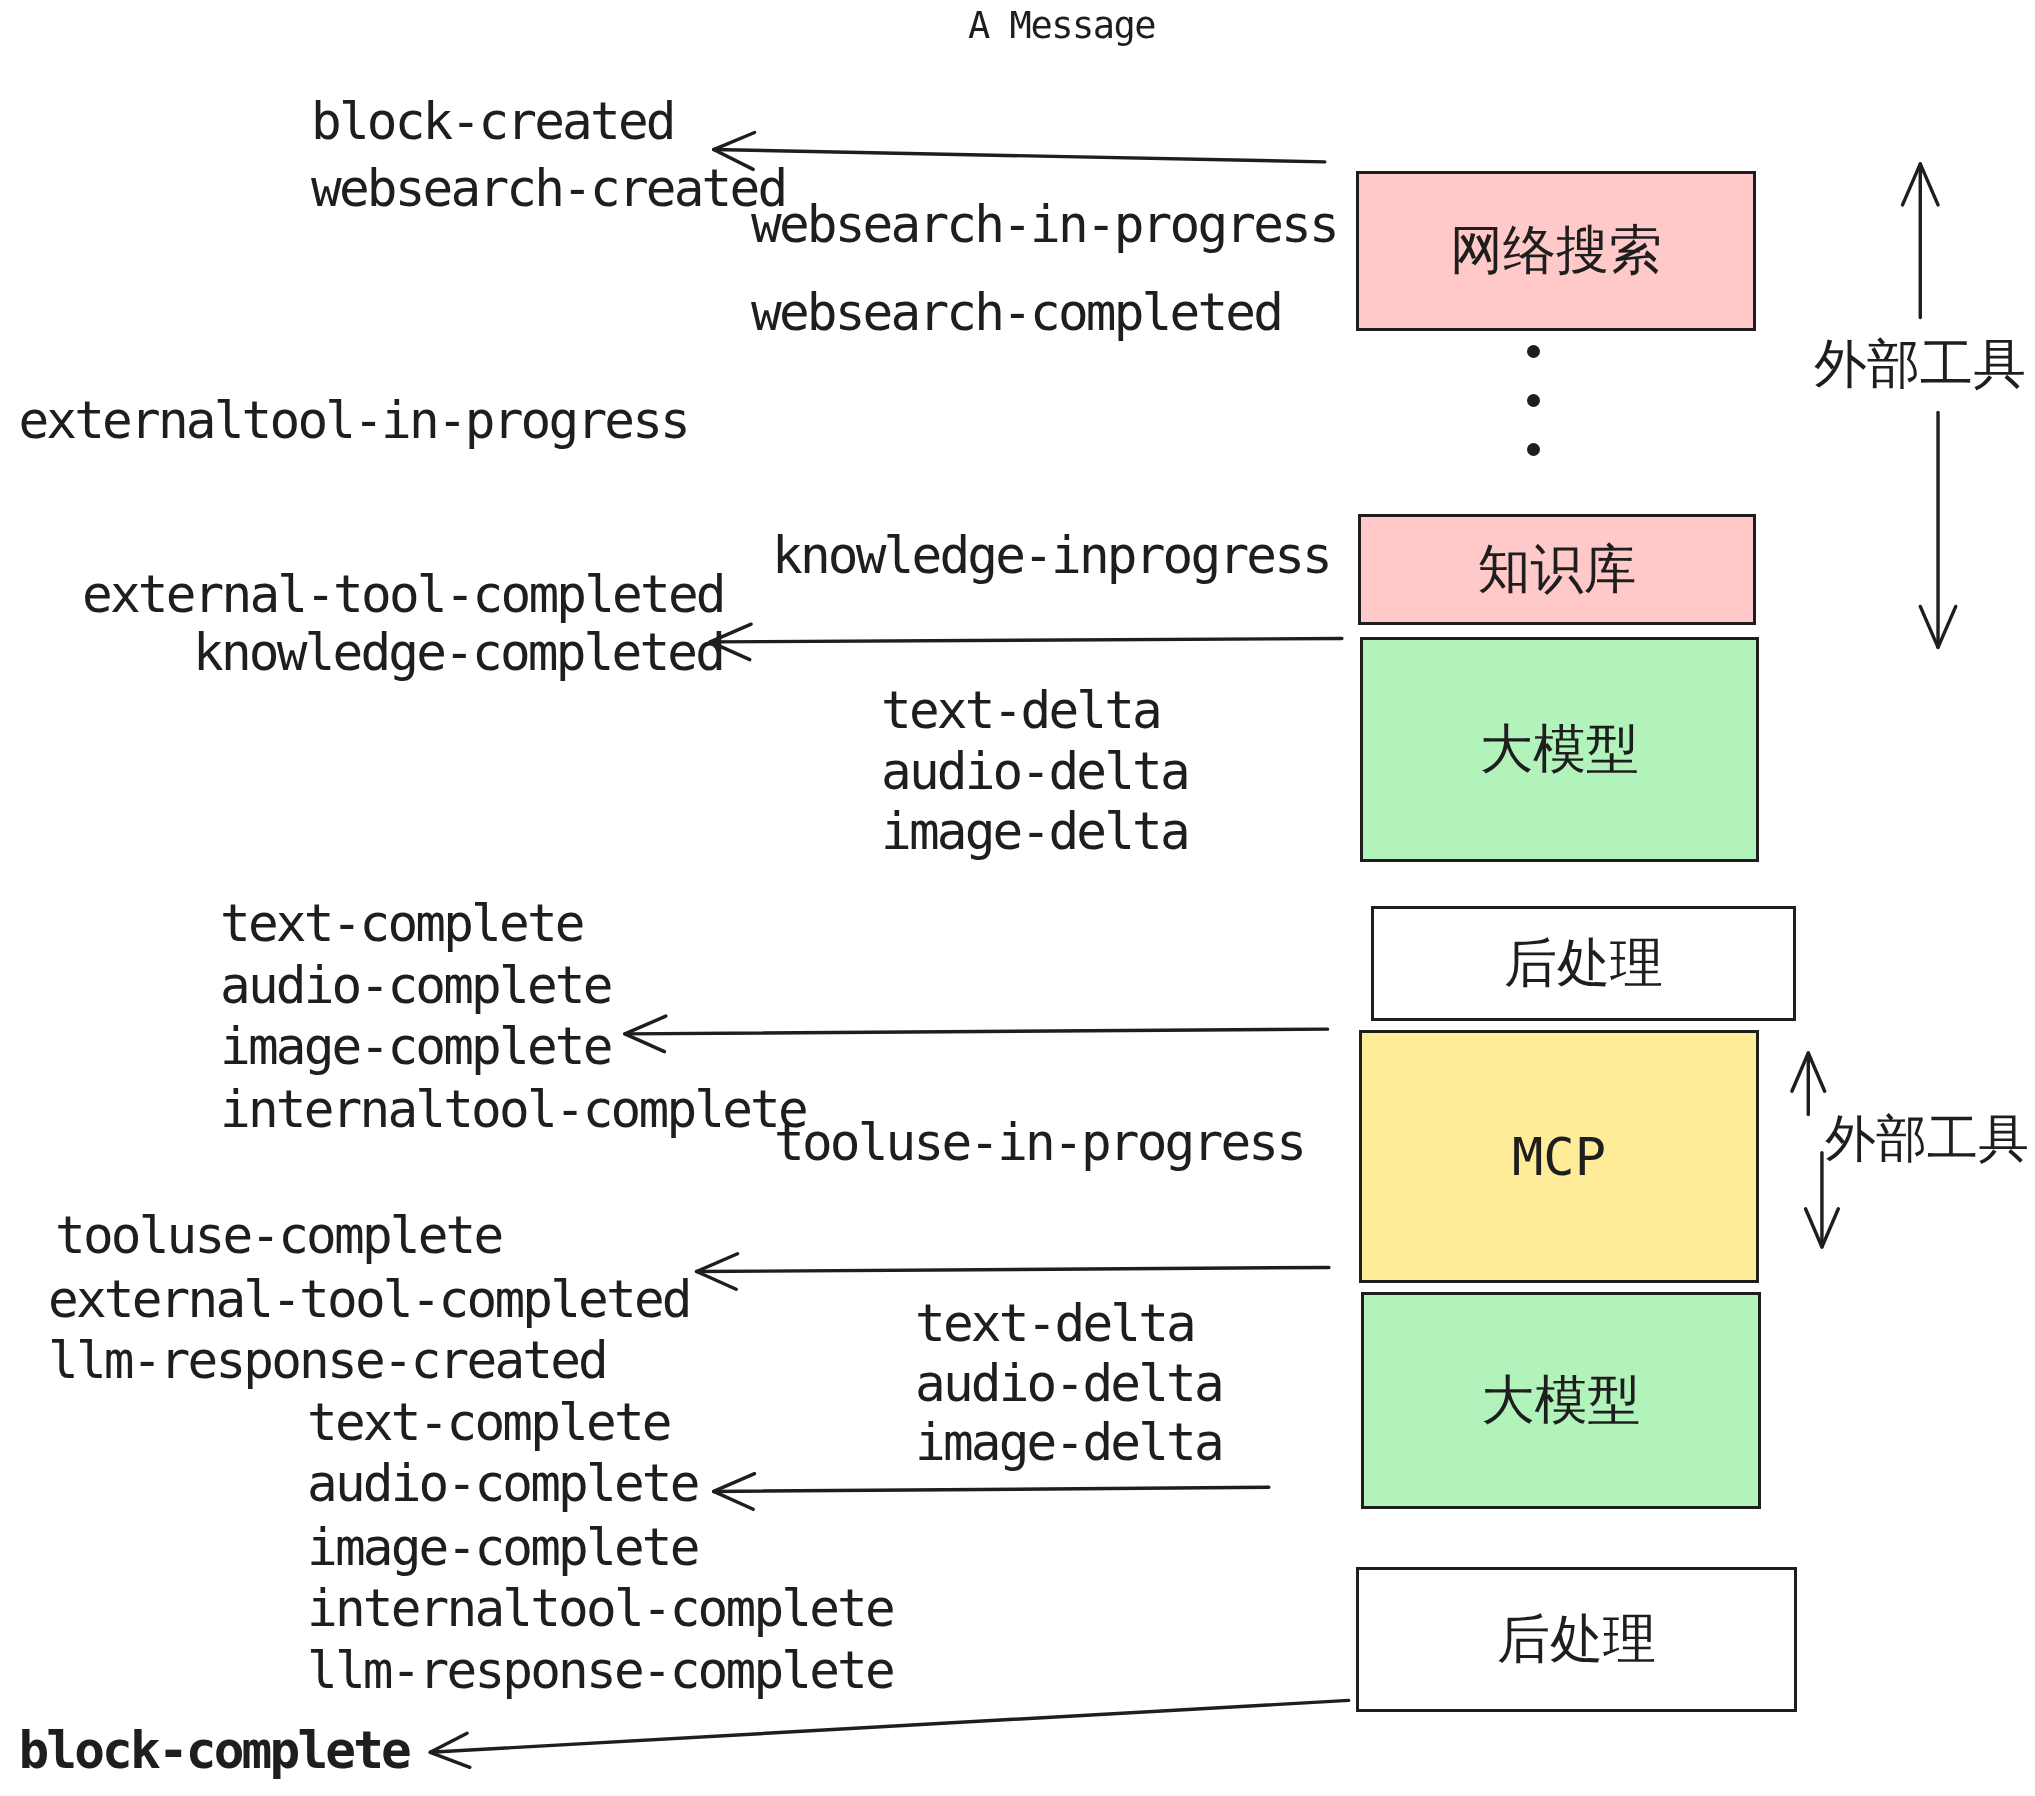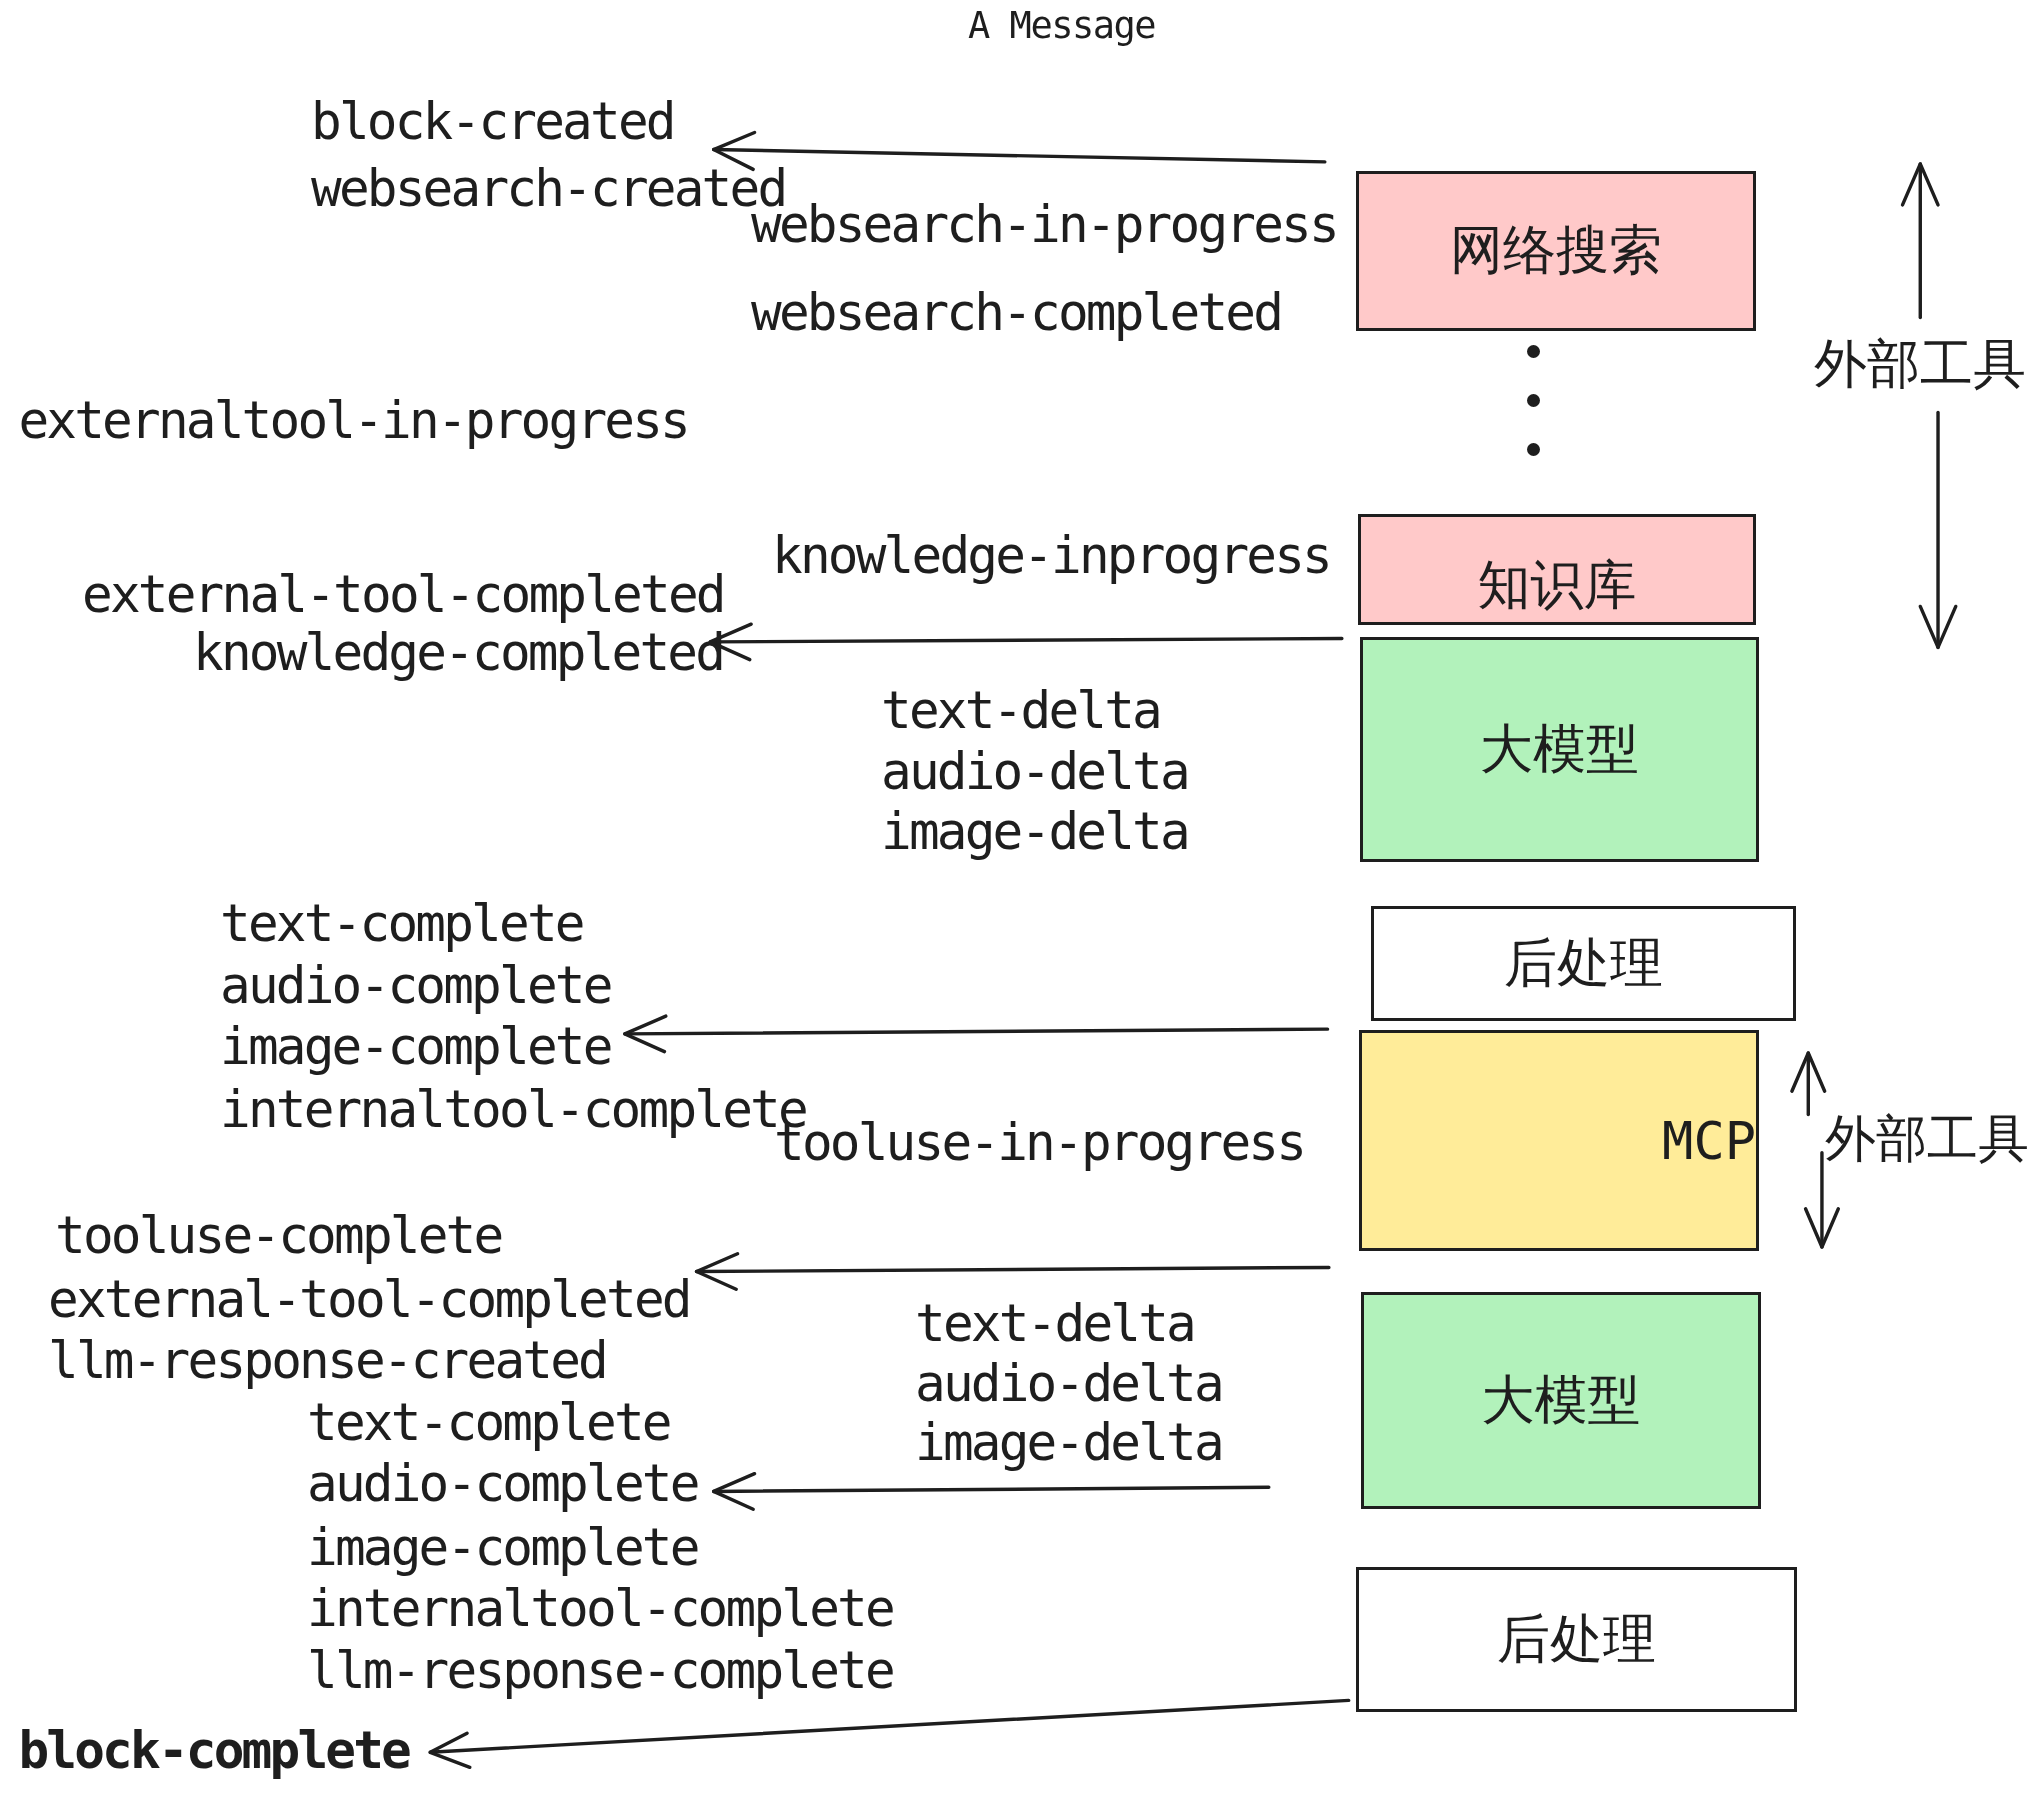--- a/index.html
+++ b/index.html
@@ -131,33 +131,33 @@
   <div class="box" style="left: 1356px; top: 171px; width: 400px; height: 160px; background: rgb(255, 201, 201);">
     <span class="blabel">网络搜索</span>
   </div>
 
   <div class="dots">
     <span class="dot"></span>
     <span class="dot"></span>
     <span class="dot"></span>
   </div>
 
-  <div class="box" style="left: 1358px; top: 514px; width: 398px; height: 111px; background: rgb(255, 201, 201); align-items: flex-end;">
+  <div class="box" style="left: 1358px; top: 514px; width: 398px; height: 111px; background: rgb(255, 201, 201);">
     <span class="blabel">知识库</span>
   </div>
 
   <div class="box" style="left: 1360px; top: 637px; width: 399px; height: 225px; background: rgb(178, 242, 187);">
     <span class="blabel">大模型</span>
   </div>
 
   <div class="box" style="left: 1371px; top: 906px; width: 425px; height: 115px; background: rgb(255, 255, 255);">
     <span class="blabel">后处理</span>
   </div>
 
-  <div class="box" style="left: 1359px; top: 1030px; width: 400px; height: 221px; background: rgb(255, 236, 153); justify-content: flex-end;">
+  <div class="box" style="left: 1359px; top: 1030px; width: 400px; height: 253px; background: rgb(255, 236, 153);">
     <span class="blabel mono">MCP</span>
   </div>
 
   <div class="box" style="left: 1361px; top: 1292px; width: 400px; height: 217px; background: rgb(178, 242, 187);">
     <span class="blabel">大模型</span>
   </div>
 
   <div class="box" style="left: 1356px; top: 1567px; width: 441px; height: 145px; background: rgb(255, 255, 255);">
     <span class="blabel">后处理</span>
   </div>

